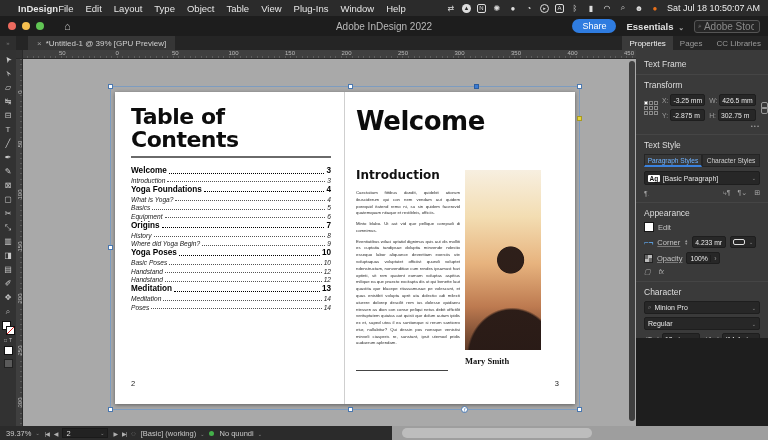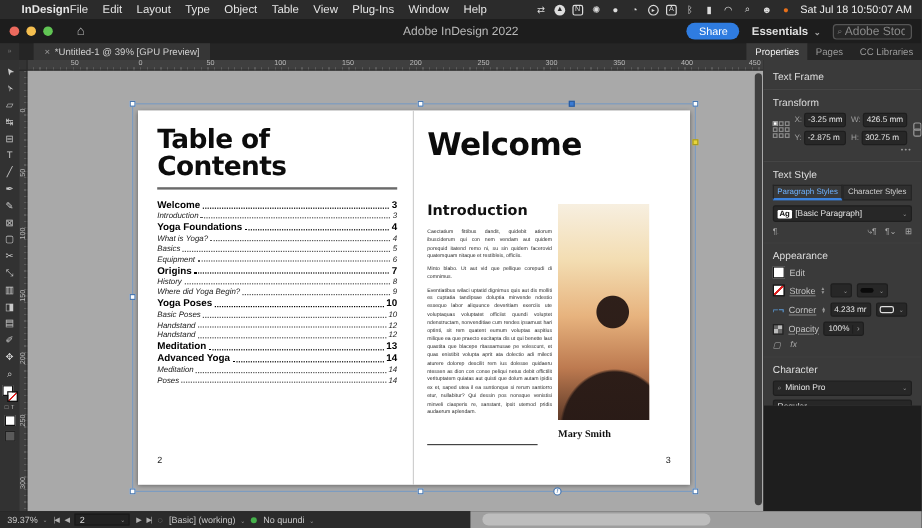--- a/index.html
+++ b/index.html
@@ -424,25 +424,20 @@
               <div class="toc-row">
                 <span>Handstand</span>
                 <span class="dots"></span>
                 <span>12</span>
               </div>
               <div class="toc-row b">
                 <span>Meditation</span>
                 <span class="dots"></span>
                 <span>13</span>
               </div>
-              <div class="toc-row b">
-                <span>Advanced Yoga</span>
-                <span class="dots"></span>
-                <span>14</span>
-              </div>
               <div class="toc-row">
                 <span>Meditation</span>
                 <span class="dots"></span>
                 <span>14</span>
               </div>
               <div class="toc-row">
                 <span>Poses</span>
                 <span class="dots"></span>
                 <span>14</span>
               </div>
@@ -546,32 +541,20 @@
         <span>¶⌄</span>
         <span>⊞</span>
       </span>
     </div>
     <div class="divider"></div>
 
     <div class="sec-head">Appearance</div>
     <div class="ap-row">
       <span class="swatch"></span>
       <span>Edit</span>
-    </div>
-    <div class="ap-row">
-      <span class="swatch none"></span>
-      <span class="u">Stroke</span>
-      <span class="stepper">▲<br>▼</span>
-      <span class="fld" style="max-width:18px">
-          <span class="chev">⌄</span>
-        </span>
-      <span class="stroke-style">
-          <span class="barc"></span>
-          <span class="chev">⌄</span>
-        </span>
     </div>
     <div class="ap-row">
       <span class="corner-ico">⌐¬</span>
       <span class="u">Corner</span>
       <span class="stepper">▲<br>▼</span>
       <span class="fld" style="max-width:34px">
           <span>4.233 mr</span>
         </span>
       <span class="stroke-style corner-style">
           <span class="barc"></span>

